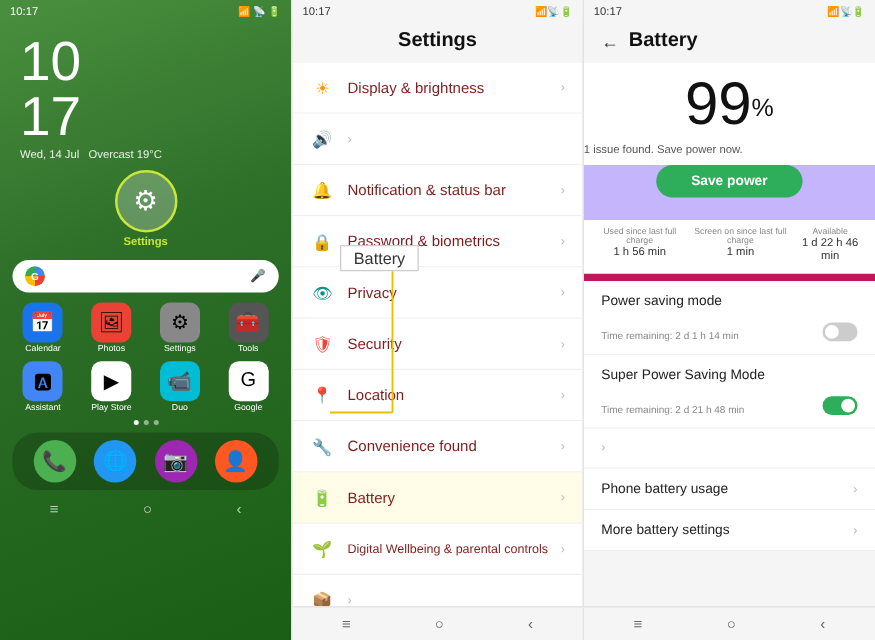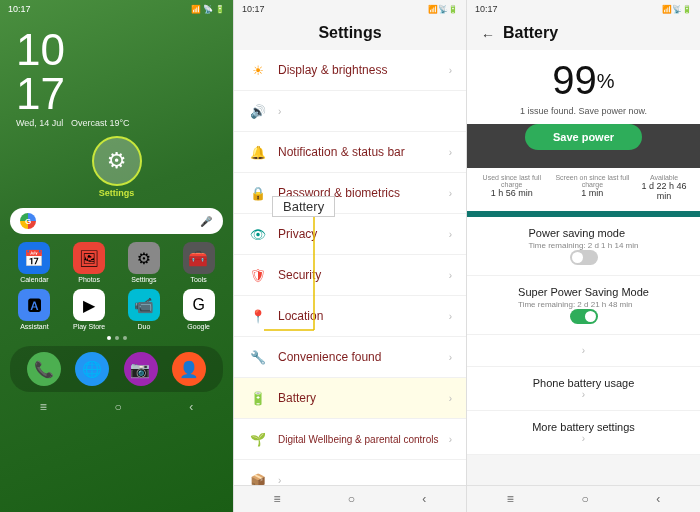--- a/index.html
+++ b/index.html
@@ -239,32 +239,31 @@
     }
     .back-arrow { font-size: 14px; color: #333; cursor: pointer; }
     .battery-title { font-size: 16px; font-weight: 600; color: #111; }
     .battery-content { flex: 1; overflow: hidden; padding: 0; }
     .battery-percent-area {
       text-align: center;
       padding: 10px 0 4px;
       background: white;
     }
     .battery-percent-num {
-      font-size: 40px;
+      font-size: 48px;
       font-weight: 300;
       color: #111;
       line-height: 1;
     }
     .battery-percent-sym {
       font-size: 20px;
       color: #111;
       vertical-align: super;
     }
     .battery-issue {
-      text-align: center;
       font-size: 9px;
       color: #555;
       padding: 2px 0 8px;
       background: white;
     }
     .save-power-btn {
       display: block;
       margin: 0 auto 12px;
       background: #2ead5a;
       color: white;
@@ -273,37 +272,36 @@
       padding: 7px 28px;
       font-size: 11px;
       font-weight: 600;
       cursor: pointer;
     }
     .battery-stats {
       display: flex;
       justify-content: flex-start;
       padding: 6px 8px 10px;
       background: white;
-      border-bottom: 6px solid #0f766e;
+      border-bottom: 6px solid #be185d;
     }
     .stat-col { text-align: center; }
     .stat-label { font-size: 7px; color: #888; }
     .stat-value { font-size: 9px; color: #333; font-weight: 500; }
     .battery-menu-item {
       display: flex;
-      align-items: center;
+      align-items: flex-end;
       justify-content: space-between;
       padding: 10px 14px;
       background: white;
       border-bottom: 1px solid #f0f0f0;
-      flex-direction: column;
     }
     .bmi-left { flex: 1; }
     .bmi-title { font-size: 11px; color: #222; font-weight: 500; }
-    .bmi-sub { font-size: 8px; color: #888; margin-top: 2px; }
+    .bmi-sub { font-size: 8px; color: #888; margin-top: 17px; }
     .toggle {
       width: 28px;
       height: 15px;
       border-radius: 8px;
       position: relative;
       flex-shrink: 0;
     }
     .toggle.off { background: #ccc; }
     .toggle.on { background: #2ead5a; }
     .toggle-knob {
@@ -511,21 +509,21 @@
   <div class="battery-header">
     <span class="back-arrow">←</span>
     <span class="battery-title">Battery</span>
   </div>
 
   <div class="battery-content">
     <div class="battery-percent-area">
       <span class="battery-percent-num">99</span><span class="battery-percent-sym">%</span>
     </div>
     <div class="battery-issue">1 issue found. Save power now.</div>
-    <div style="background:#404040; padding-bottom:6px; display:flex; justify-content:center;">
+    <div style="background:#c4b5fd; padding-bottom:6px; display:flex; justify-content:center;">
       <button class="save-power-btn">Save power</button>
     </div>
 
     <div class="battery-stats">
       <div class="stat-col">
         <div class="stat-label">Used since last full charge</div>
         <div class="stat-value">1 h 56 min</div>
       </div>
       <div class="stat-col">
         <div class="stat-label">Screen on since last full charge</div>

